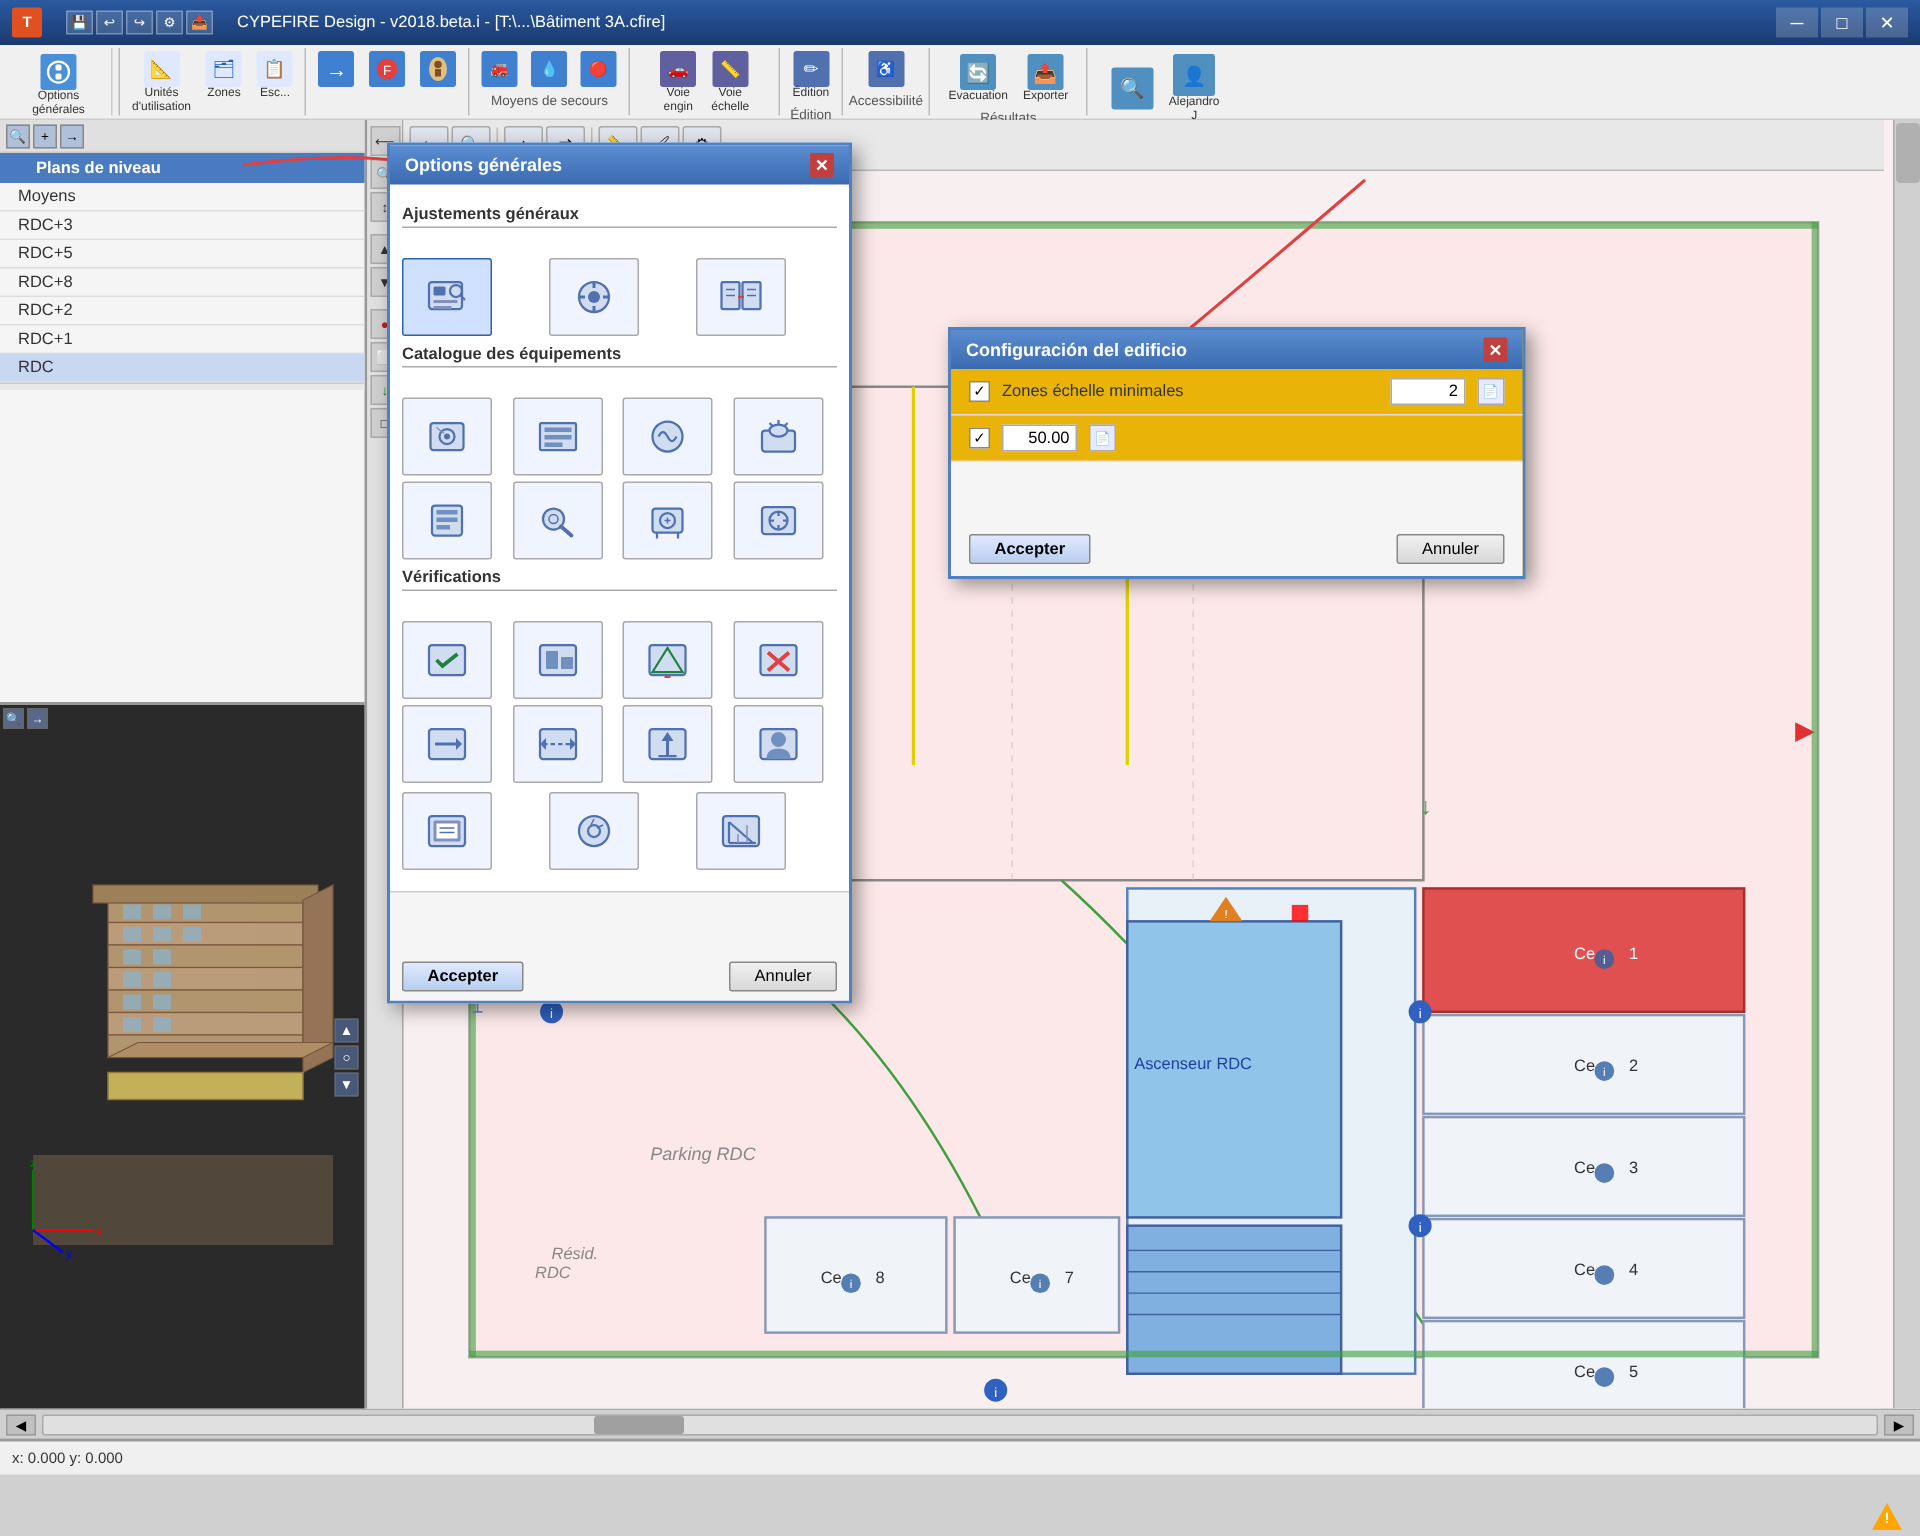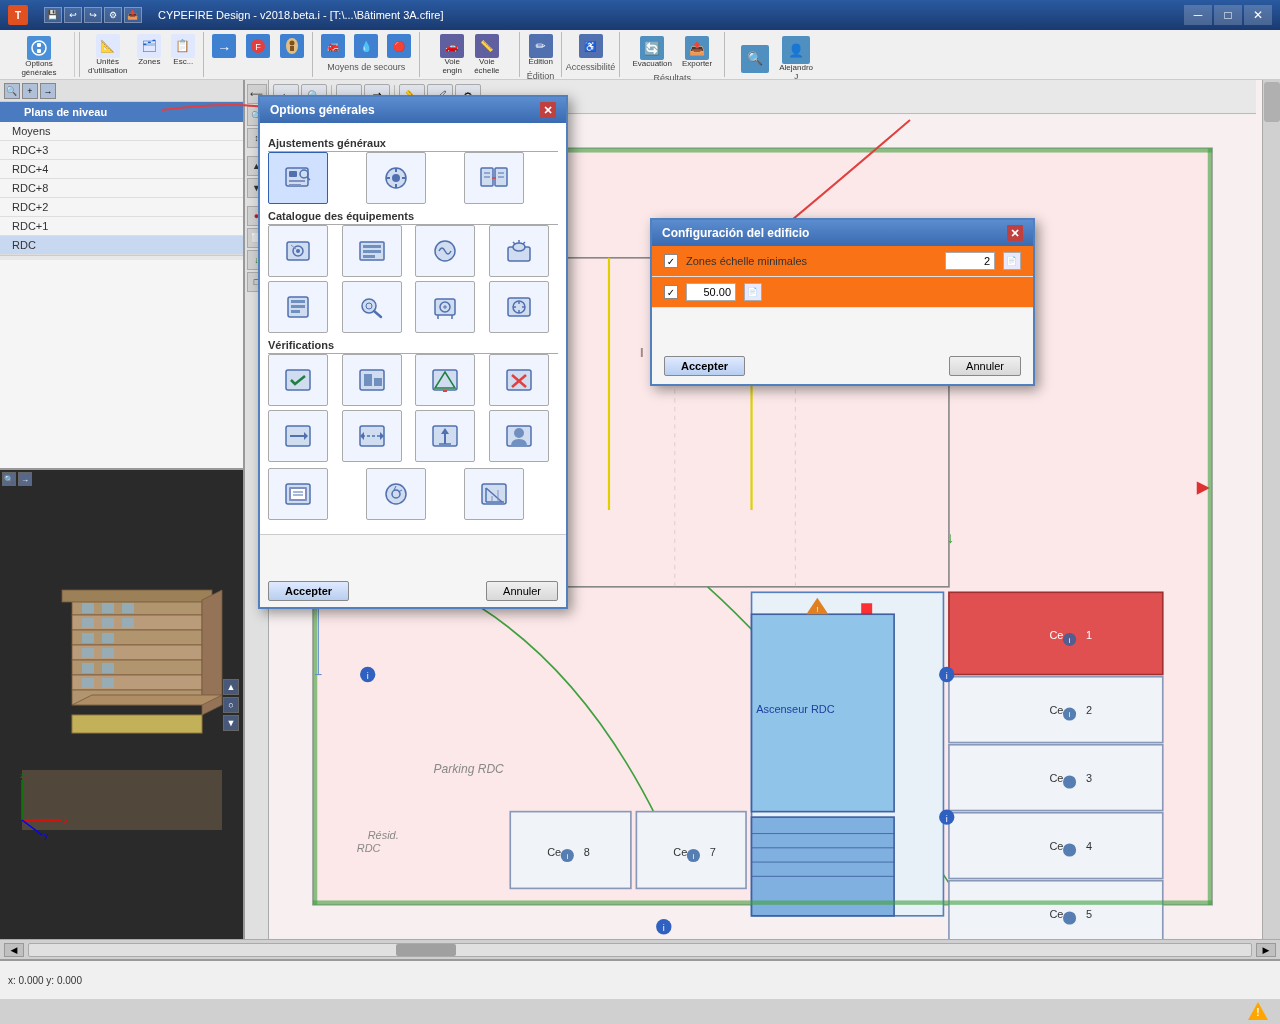--- a/index.html
+++ b/index.html
@@ -201,21 +201,21 @@
       flex: 1;
       height: 14px;
       background: #e0e0e0;
       border: 1px solid #aaa;
       border-radius: 2px;
       margin: 0 4px;
     }
 
     
     #status-bar {
-      height: 40px;
+      height: 24px;
       background: #f0f0f0;
       border-top: 2px solid #999;
       display: flex;
       align-items: center;
       padding: 0 8px;
       gap: 16px;
       font-size: 10px;
       color: #333;
     }
     .status-item { display: flex; align-items: center; gap: 4px; }
@@ -247,21 +247,21 @@
       color: white;
       display: flex; align-items: center; justify-content: center;
       cursor: pointer; font-size: 11px;
       border-radius: 1px;
     }
     .dialog-body { padding: 8px; }
     .dialog-section-title {
       font-size: 11px;
       font-weight: bold;
       color: #333;
-      margin: 6px 0 0 0;
+      margin: 6px 0 20px 0;
       padding-bottom: 2px;
       border-bottom: 1px solid #aaa;
     }
     .dialog-icon-grid {
       display: grid;
       grid-template-columns: repeat(4, 1fr);
       gap: 4px;
       margin-bottom: 6px;
     }
     .dialog-icon-btn {
@@ -289,23 +289,23 @@
       font-size: 11px;
       border-radius: 2px;
       margin-top: 40px;
     }
     .dlg-btn.primary { background: linear-gradient(to bottom, #e0eaff, #b8cef0); font-weight: bold; }
     
     
     #dialog-config {
       position: fixed;
       top: 218px;
-      left: 650px;
+      left: 632px;
       width: 385px;
-      background: #f97316;
+      background: #eab308;
       border: 2px solid #5080c0;
       box-shadow: 4px 4px 12px rgba(0,0,0,0.4);
       z-index: 101;
     }
     .config-row {
       display: flex;
       align-items: center;
       padding: 6px 12px;
       border-bottom: 1px solid #e0e0e0;
       gap: 8px;
@@ -563,21 +563,21 @@
     <div id="left-panel-top">
 
       <div style="display:flex; gap:2px; padding:2px 4px; background:#e0e0e0; border-bottom:1px solid #ccc; height:22px; align-items:center;">
         <div style="width:16px;height:16px;background:#b0c0d8;border:1px solid #888;display:flex;align-items:center;justify-content:center;cursor:pointer;font-size:9px;">🔍</div>
         <div style="width:16px;height:16px;background:#b0c0d8;border:1px solid #888;display:flex;align-items:center;justify-content:center;cursor:pointer;font-size:9px;">+</div>
         <div style="width:16px;height:16px;background:#b0c0d8;border:1px solid #888;display:flex;align-items:center;justify-content:center;cursor:pointer;font-size:9px;">→</div>
       </div>
       <div id="floor-list-header">Plans de niveau</div>
       <div class="floor-item">Moyens</div>
       <div class="floor-item">RDC+3</div>
-      <div class="floor-item">RDC+4</div>
+      <div class="floor-item">RDC+5</div>
       <div class="floor-item">RDC+8</div>
       <div class="floor-item">RDC+2</div>
       <div class="floor-item">RDC+1</div>
       <div class="floor-item selected">RDC</div>
 
       <div style="display:flex; padding:2px 4px; gap:2px; background:#e8e8e8; border-top:1px solid #ccc;">
         <div style="font-size:9px; color:#666; flex:1;"></div>
       </div>
     </div>
 

